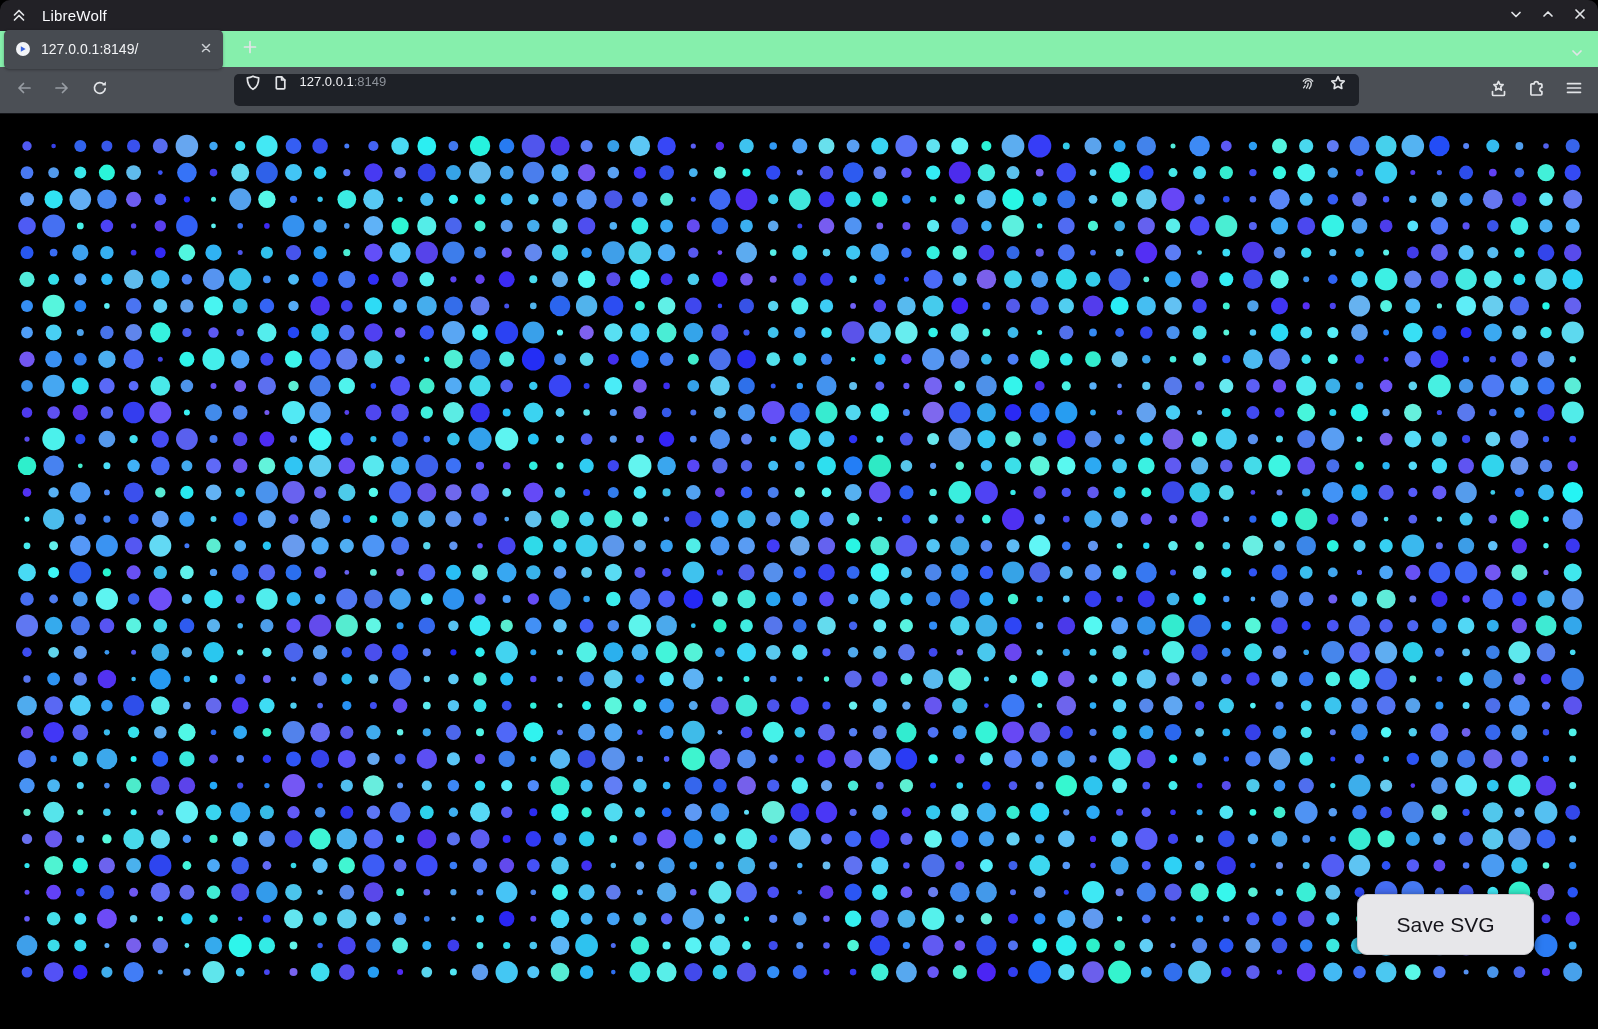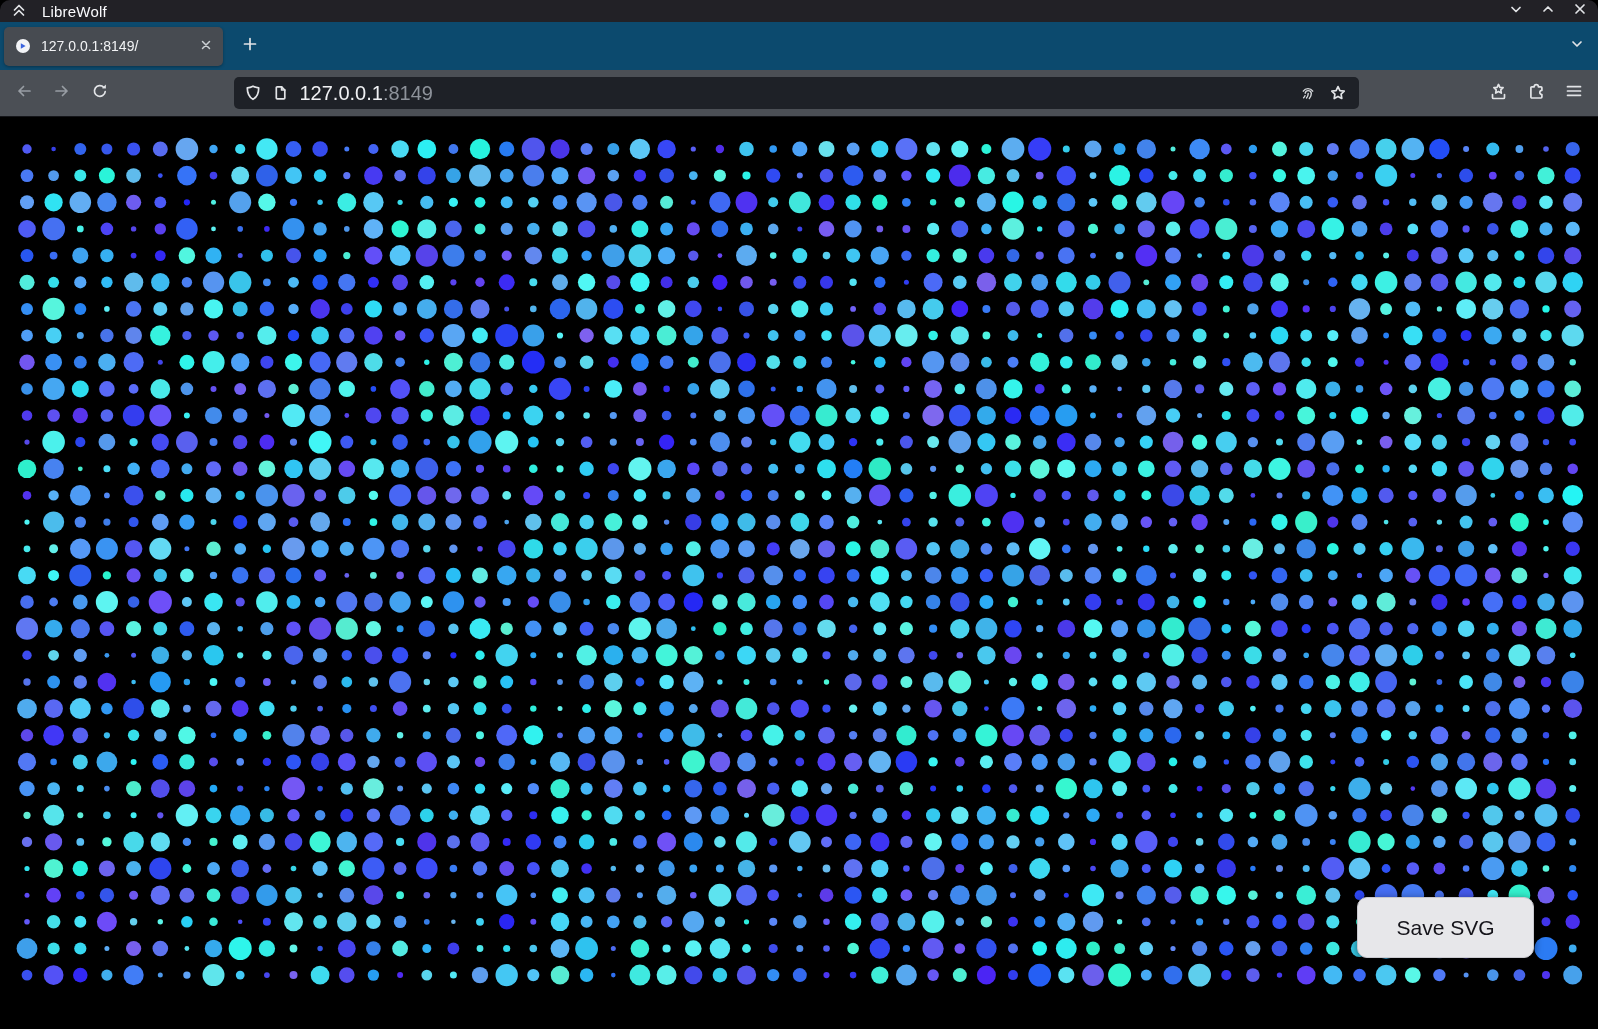--- a/index.html
+++ b/index.html
@@ -9,34 +9,34 @@
     font-family: "Liberation Sans", sans-serif;
   }
   .window {
     width: 1598px; height: 1029px;
     display: flex; flex-direction: column;
     border-radius: 10px 10px 0 0; overflow: hidden;
   }
 
   
   .titlebar {
-    flex: none; height: 22px; background: #222126;
+    flex: none; height: 31px; background: #222126;
     display: flex; align-items: center; color: #fbfbfe;
   }
   .app-menu-btn { width: 30px; height: 35px; display: flex; align-items: center; justify-content: center; margin-left: 4px; }
   .titlebar-title { font-size: 15px; margin-left: 8px; letter-spacing: .2px; }
   .titlebar-spacer { flex: 1; }
   .win-btn { width: 32px; height: 35px; display: flex; align-items: center; justify-content: center; }
   .win-btn:last-child { margin-right: 2px; }
   .icon-stroke { stroke: #e2e4e7; stroke-width: 1.7; fill: none; stroke-linecap: round; stroke-linejoin: round; }
   .icon-stroke-dim { stroke: #989da4; stroke-width: 1.7; fill: none; stroke-linecap: round; stroke-linejoin: round; }
 
   
   .tabbar {
-    flex: none; height: 48px; background: #0c4a6e;
+    flex: none; height: 36px; background: #86efac;
     display: flex; align-items: center; position: relative;
   }
   .tab {
     margin-left: 4px; width: 219px; height: 39px;
     background: #474b51; border-radius: 5px;
     display: flex; align-items: center; color: #f2f3f5;
     box-shadow: 0 1px 3px rgba(0,0,0,.3);
   }
   .tab-favicon { margin-left: 11px; width: 16px; height: 16px; flex: none; }
   .tab-title { margin-left: 10px; font-size: 14px; flex: 1; white-space: nowrap; overflow: hidden; }
@@ -48,22 +48,22 @@
   .navbar {
     flex: none; height: 47px; background: #4b4f55;
     display: flex; align-items: center;
     border-bottom: 1px solid #141519;
   }
   .nav-btn { width: 32px; height: 32px; margin-left: 6px; border-radius: 4px; display: flex; align-items: center; justify-content: center; }
   .nav-btn.first { margin-left: 8px; }
   .nav-spacer { flex: 1; }
   .urlbar {
     width: 1125px; height: 32px; background: #1e2127;
-    border-radius: 5px; display: flex; align-items: center;
-    color: #f0f1f4; font-size: 20px;
+    border-radius: 5px; display: flex; 
+    color: #f0f1f4; font-size: 13px;
   }
   .urlbar-icon { width: 18px; height: 18px; margin-left: 10px; flex: none; display: flex; align-items: center; justify-content: center; }
   .url-text { margin-left: 10px; flex: 1; white-space: nowrap; overflow: hidden; }
   .url-port { color: #8d929a; }
   .urlbar-right-icon { width: 18px; height: 18px; margin-right: 12px; flex: none; display: flex; align-items: center; justify-content: center; }
   .toolbar-right { display: flex; align-items: center; margin-right: 8px; }
   .toolbar-right .nav-btn { margin-left: 6px; }
 
   
   .content { flex: 1; position: relative; background: #000; }

